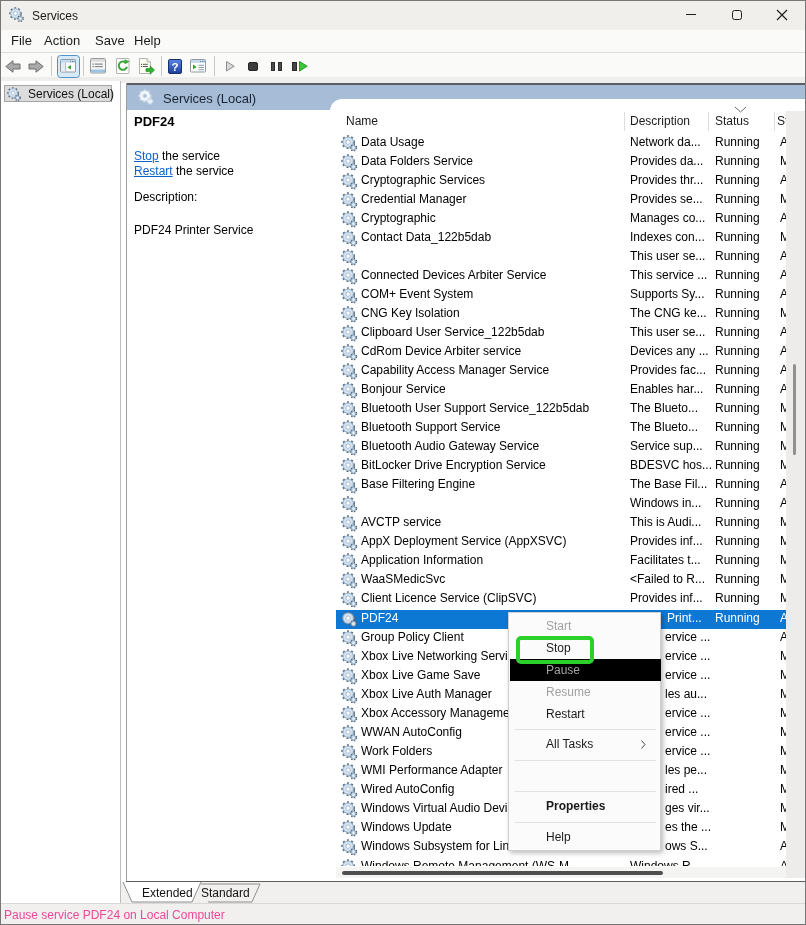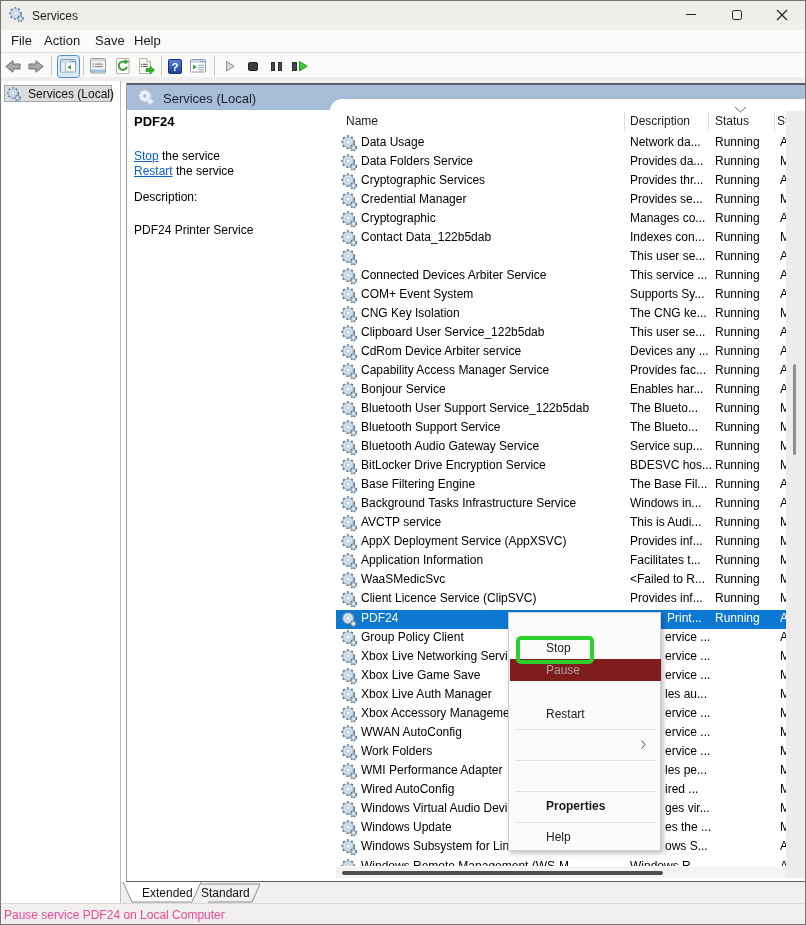--- a/index.html
+++ b/index.html
@@ -384,21 +384,20 @@
         </svg>
         <span class="c" style="left:25px">Base Filtering Engine</span>
         <span class="c" style="left:294px">The Base Fil...</span>
         <span class="c" style="left:379px">Running</span>
         <span class="c" style="left:444px">A</span>
       </div>
 <div class="row" style="top:495px">
         <svg class="gi" style="left:5px">
           <use href="#g"></use>
         </svg>
-        <span class="c" style="left:25px">Background Tasks Infrastructure Service</span>
         <span class="c" style="left:294px">Windows in...</span>
         <span class="c" style="left:379px">Running</span>
         <span class="c" style="left:444px">A</span>
       </div>
 <div class="row" style="top:514px">
         <svg class="gi" style="left:5px">
           <use href="#g"></use>
         </svg>
         <span class="c" style="left:25px">AVCTP service</span>
         <span class="c" style="left:294px">This is Audi...</span>
@@ -568,30 +567,39 @@
 <path d="M80,2 L139,2 L131,20 L87,20" fill="#f1f0ee" stroke="#8e8e8e"></path>
 </svg>
 <div class="tabtxt" style="left:142px;top:886px">Extended</div>
 <div class="tabtxt" style="left:201px;top:886px">Standard</div>
 
 <div class="a" id="sline"></div>
 <div class="a" id="status"></div>
 <div class="a" id="stxt" style="position:absolute;left:4px;top:908px;font-size:12px">Pause service PDF24 on Local Computer</div>
 
 <div class="a" id="menu">
+<div class="mit dis" style="top:2px">
+        <span>Start</span>
+      </div>
 <div class="mit" style="top:24px">
         <span>Stop</span>
       </div>
-<div class="mit dis" style="top:46px;background:#7f1d1d">
+<div class="mit dis" style="top:46px;background:#000000">
         <span>Pause</span>
+      </div>
+<div class="mit dis" style="top:68px">
+        <span>Resume</span>
       </div>
 <div class="mit" style="top:90px">
         <span>Restart</span>
       </div>
 <div class="msep" style="top:116px"></div>
+<div class="mit" style="top:120px">
+        <span>All Tasks</span>
+      </div>
 <svg style="position:absolute;left:132px;top:127px;width:5px;height:9px">
         <path d="M0.5,0.5 L4,4.5 L0.5,8.5" fill="none" stroke="#444"></path>
       </svg>
 <div class="msep" style="top:147px"></div>
 <div class="msep" style="top:178px"></div>
 <div class="mit" style="top:182px;font-weight:bold">
         <span>Properties</span>
       </div>
 <div class="msep" style="top:209px"></div>
 <div class="mit" style="top:213px">

